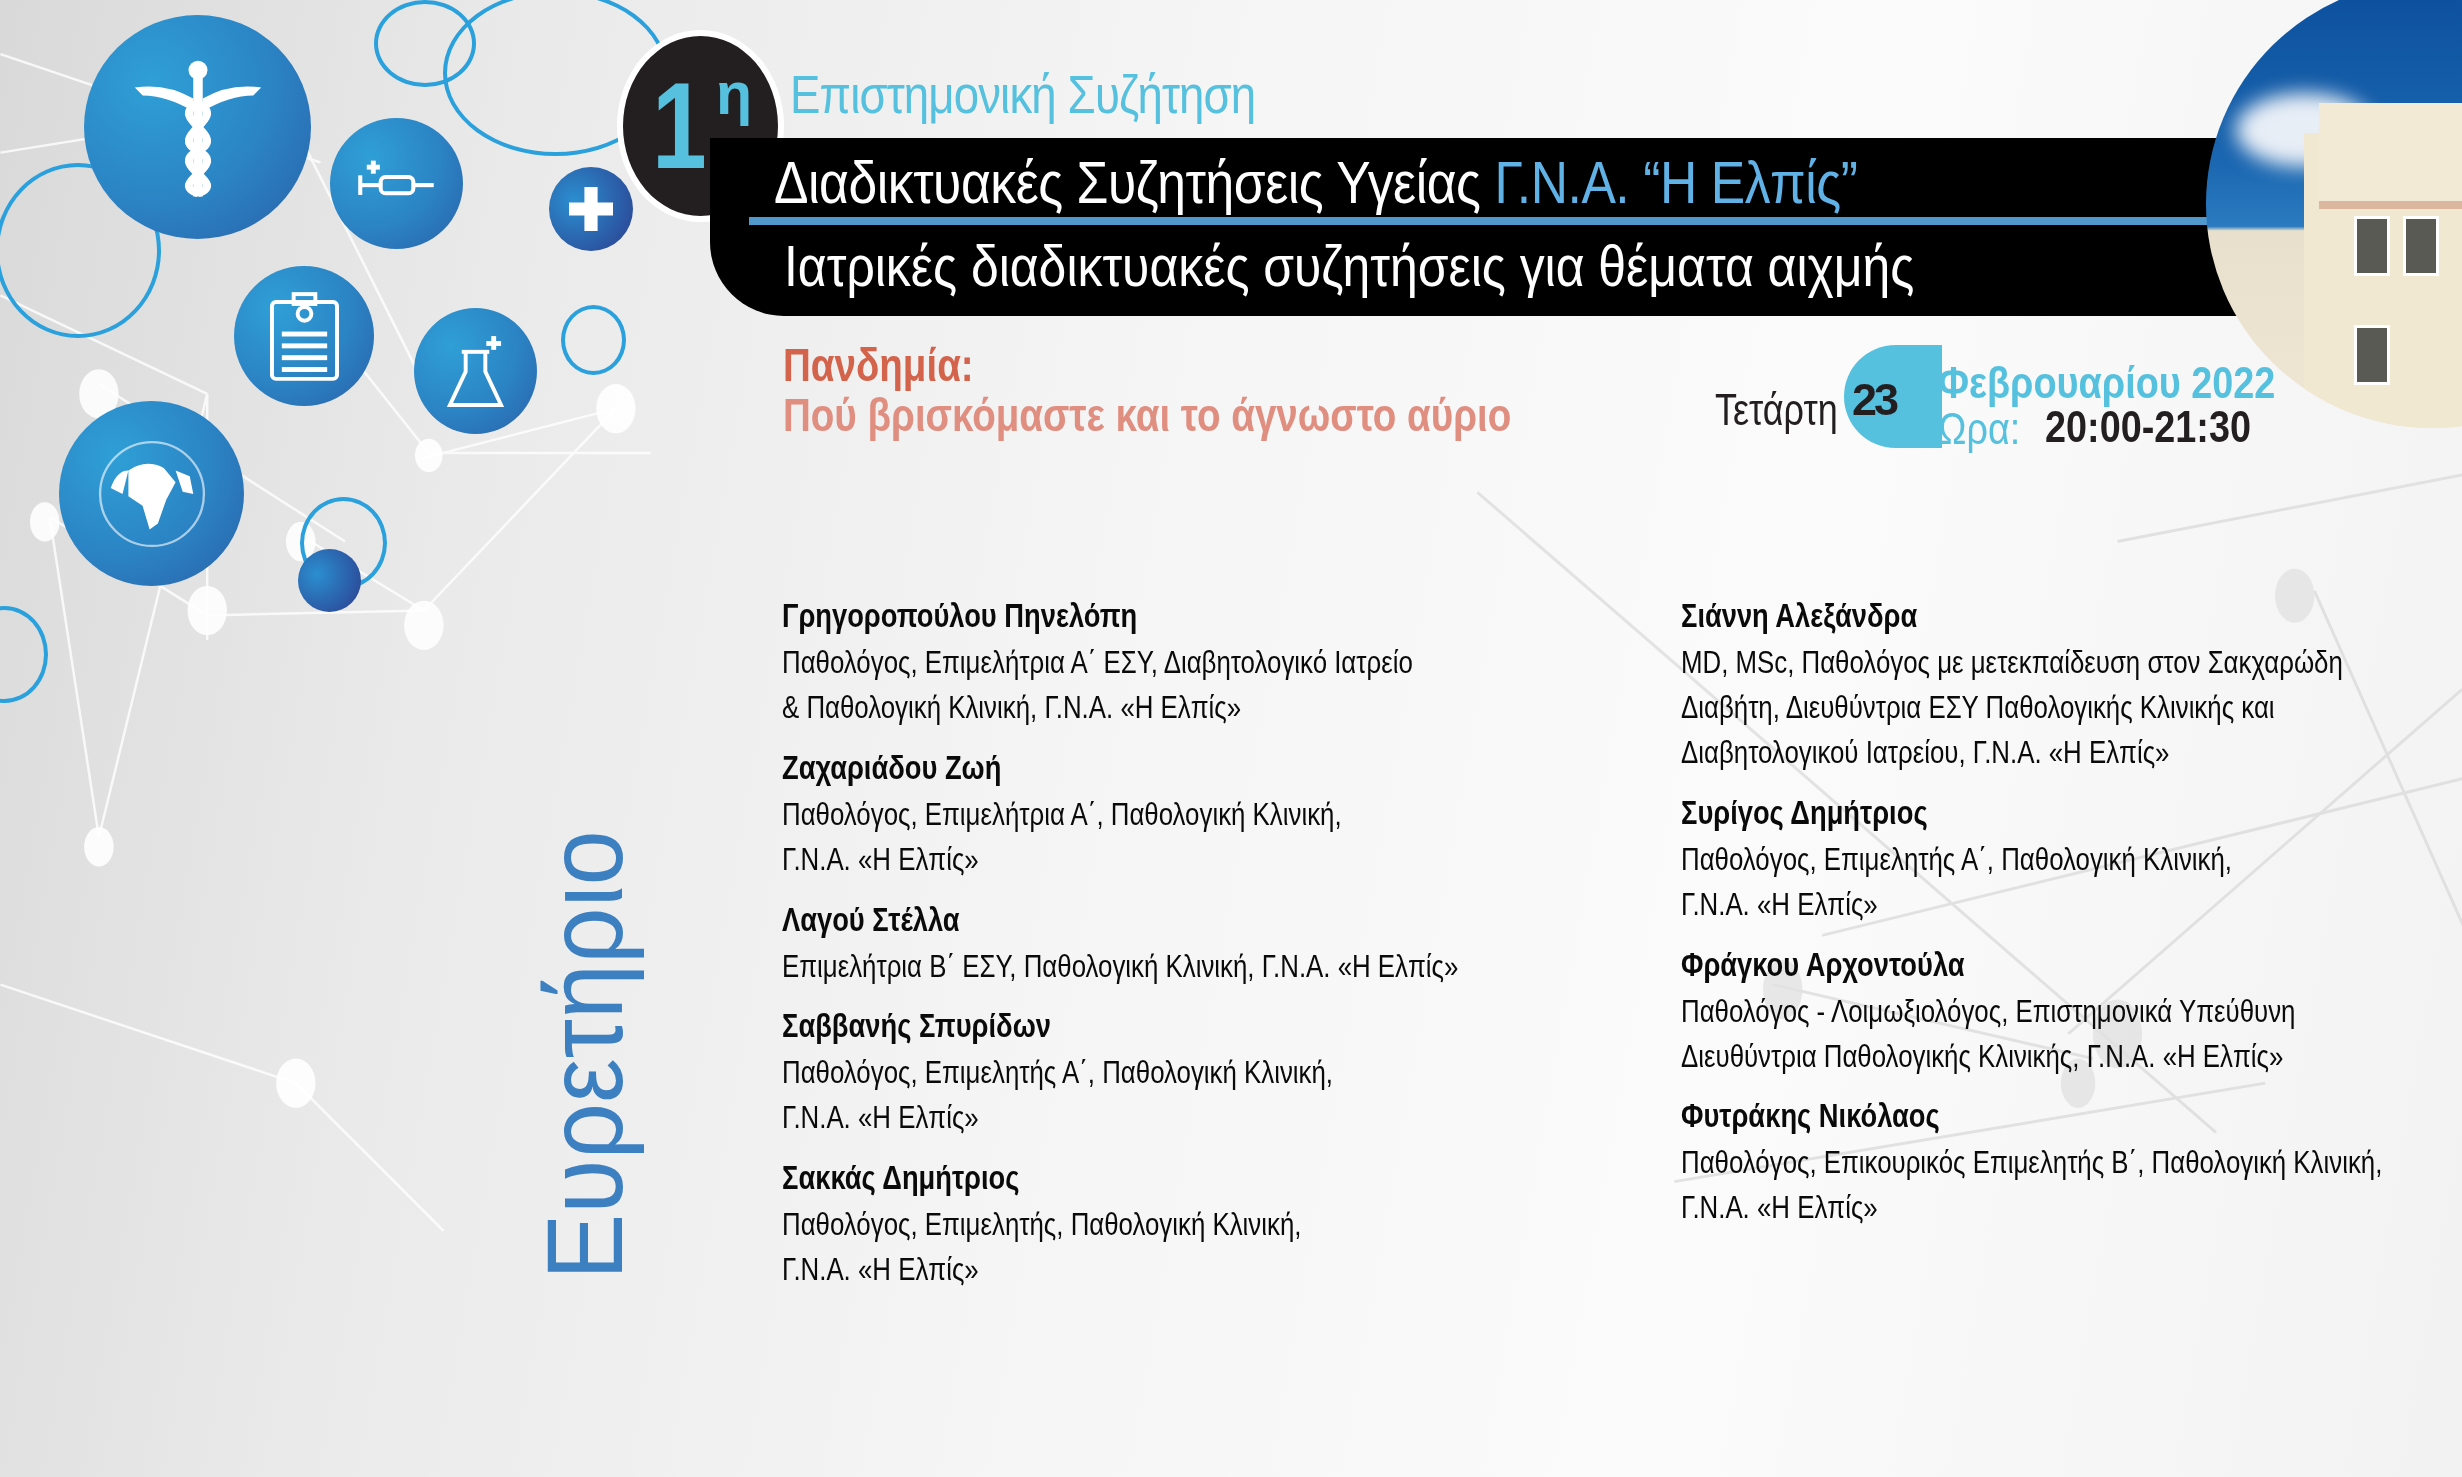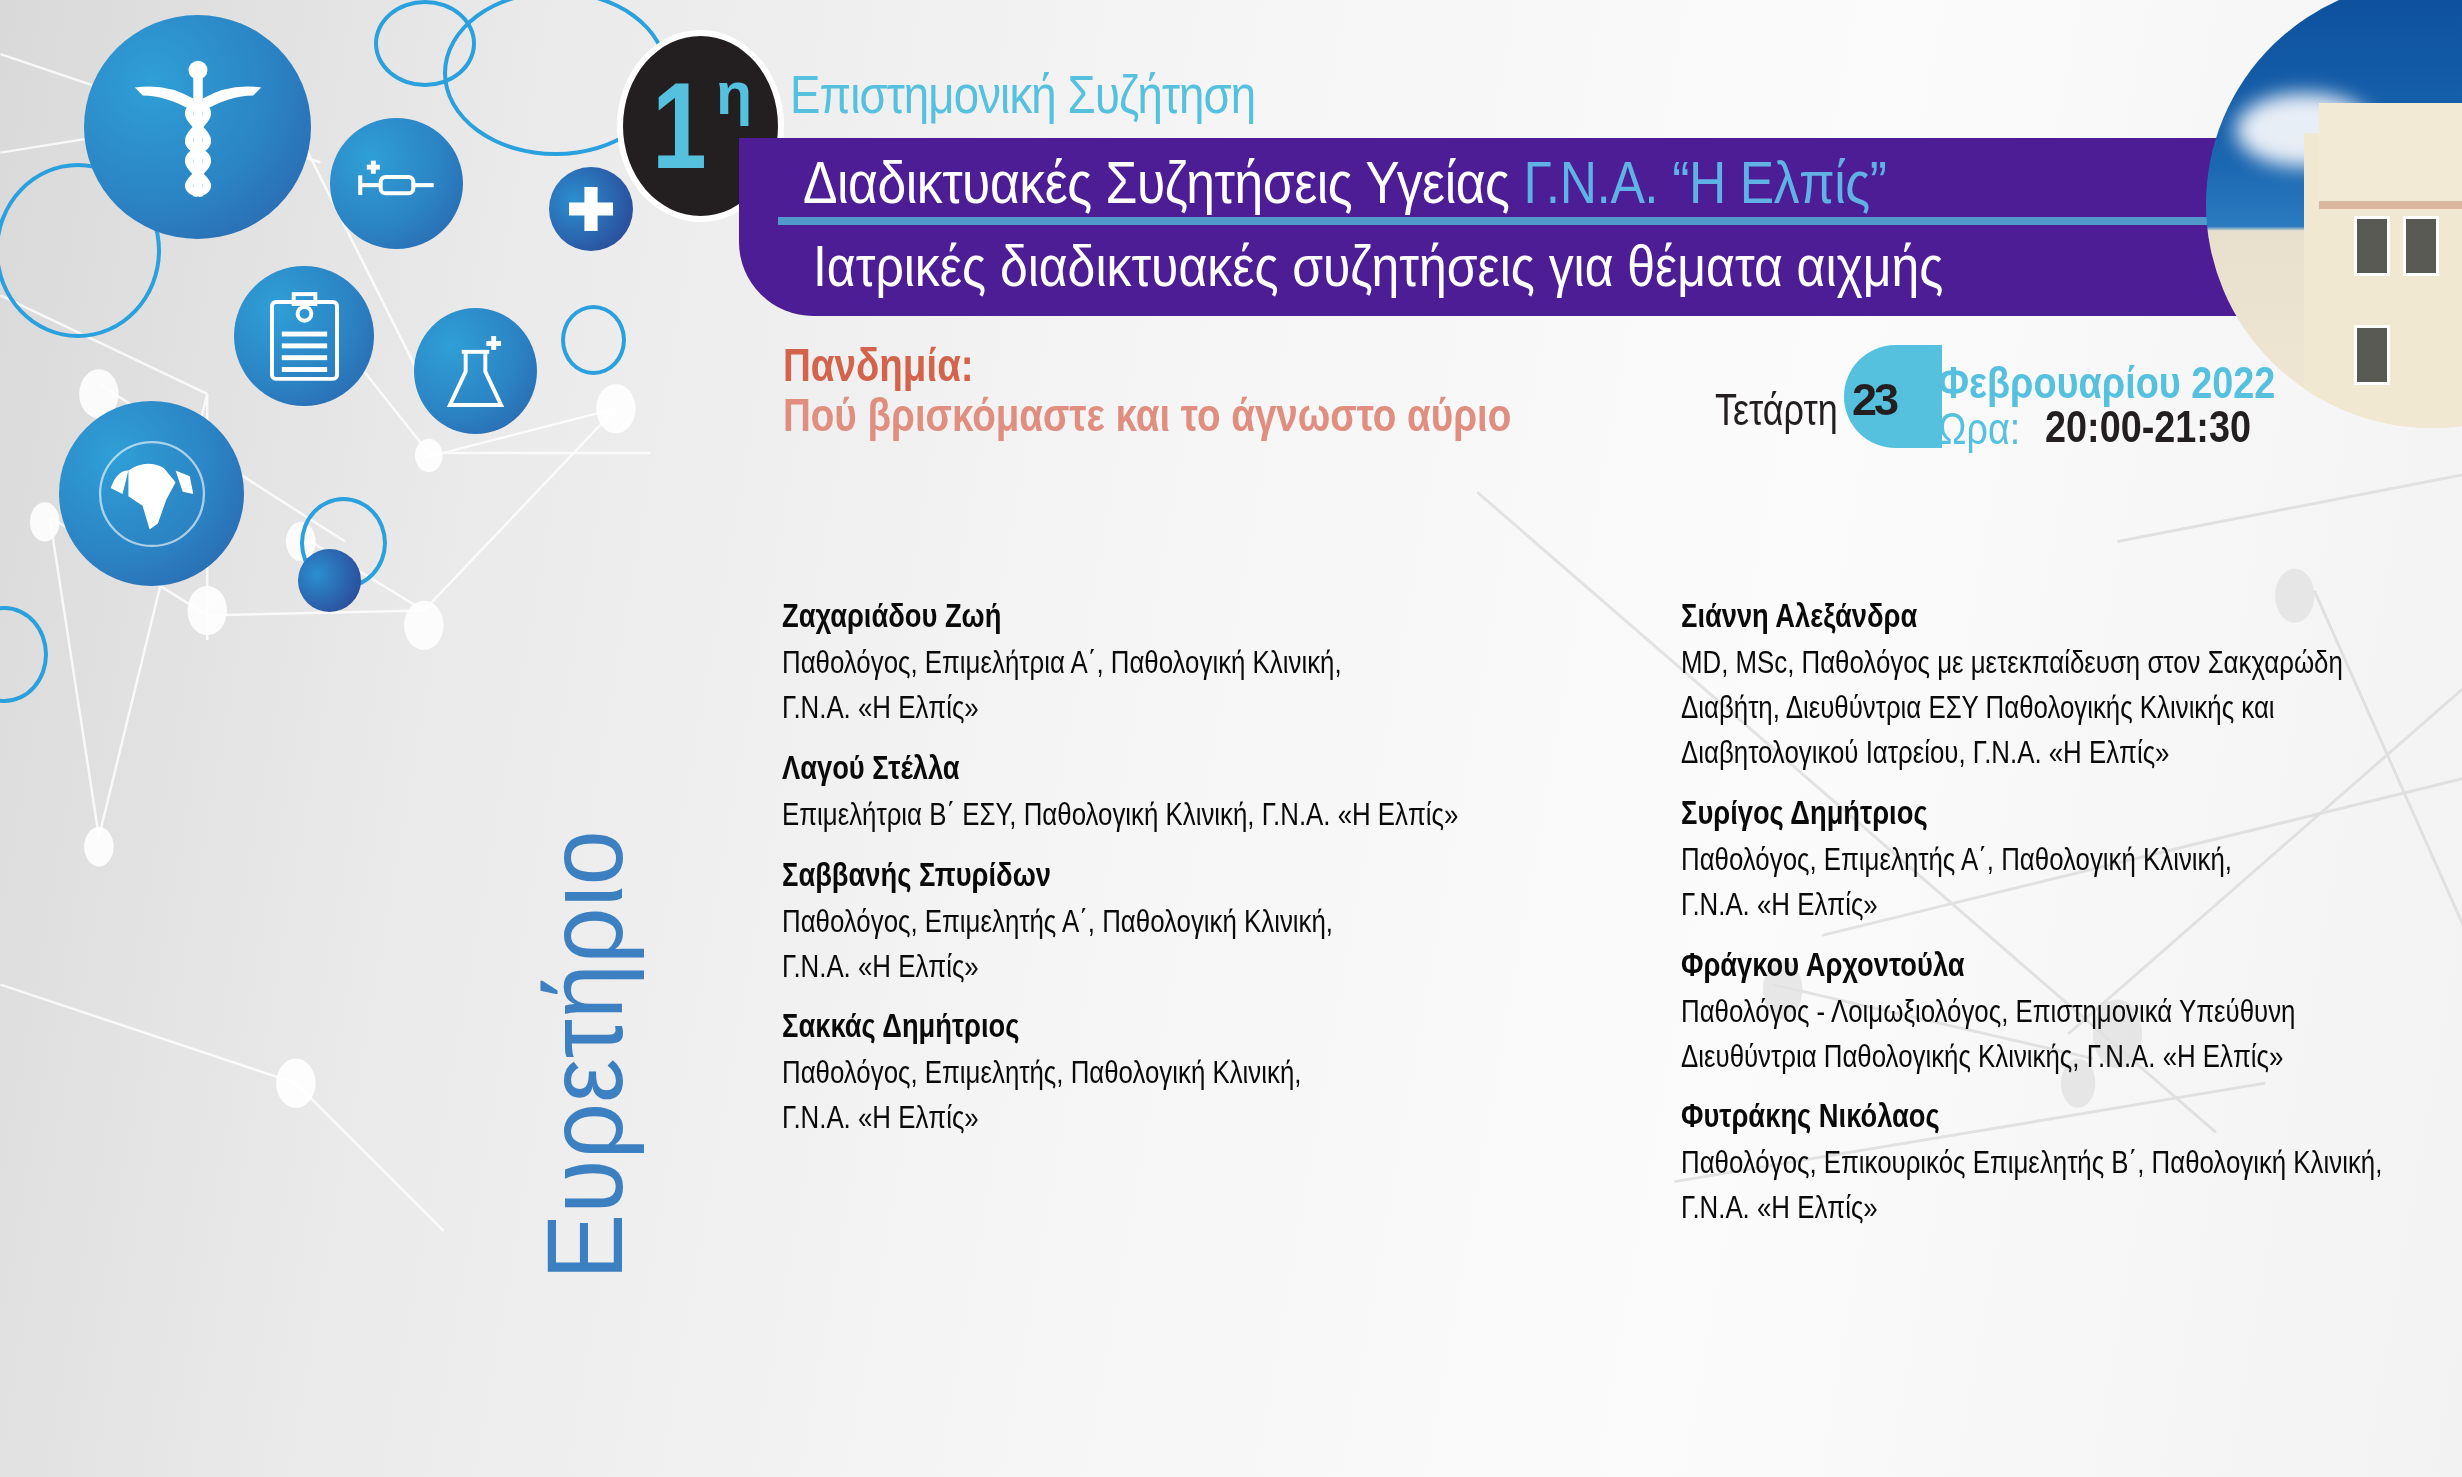--- a/index.html
+++ b/index.html
@@ -16,22 +16,22 @@
   }
   .ring { position:absolute; border-radius:50%; border:4.9px solid #2aa0dc; }
   .badge-1n {
     position:absolute; left:617px; top:29.5px; width:167px; height:192px; border-radius:50%;
     background:#231f20; border:6.9px solid #ffffff; box-sizing:border-box;
   }
   .badge-1n .one { position:absolute; left:28.6px; top:28.6px; font-size:123px; font-weight:bold; color:#55c1de; line-height:1; font-family:"Liberation Sans Narrow","Liberation Sans",sans-serif; transform:scaleX(0.8); transform-origin:left; }
   .badge-1n .sup { position:absolute; left:93px; top:29.5px; font-size:59px; font-weight:bold; color:#55c1de; line-height:1; }
   .kicker { position:absolute; left:790px; top:64px; font-size:53px; color:#55c1de; letter-spacing:-1px; transform:scaleX(0.86); transform-origin:left; white-space:nowrap; }
   .banner {
-    position:absolute; left:739px; top:138px; width:1556px; height:178px;
-    background:#4c1d95; border-radius:0 0 0 74px;
+    position:absolute; left:710px; top:138px; width:1556px; height:178px;
+    background:#000000; border-radius:0 0 0 74px;
   }
   .banner .line1 { position:absolute; left:64px; top:9.8px; font-size:60px; color:#ffffff; white-space:nowrap; transform:scaleX(0.86); transform-origin:left; letter-spacing:-0.5px; }
   .banner .line1 .hl { color:#5fb1e6; }
   .banner .rule { position:absolute; left:39px; top:79px; width:1532px; height:7.9px; background:#5199cc; }
   .banner .line2 { position:absolute; left:74px; top:94px; font-size:58px; color:#ffffff; white-space:nowrap; transform:scaleX(0.86); transform-origin:left; }
   .photo {
     position:absolute; left:2206px; top:-19.7px; width:453px; height:448px; border-radius:50%; overflow:hidden;
     background: linear-gradient(180deg, #0c4f9c 0%, #1a66b0 40%, #2b7bc0 55%, #e8e0cc 56%, #efe6d4 100%);
   }
   .photo .bldg { position:absolute; left:98px; top:153px; width:335px; height:295px; background:#f1e8d2; }
@@ -213,20 +213,25 @@
 <div class="date-pill"></div>
 <div class="date-num">23</div>
 <div class="month">Φεβρουαρίου 2022</div>
 <div class="time-label">Ώρα:</div>
 <div class="time-val">20:00-21:30</div>
 
 <div class="vertical">Ευρετήριο</div>
 
 <div class="speakers-col" style="left:782px;">
   <div class="speaker">
+    <div class="name">Γρηγοροπούλου Πηνελόπη</div>
+    <div class="role">Παθολόγος, Επιμελήτρια Α΄ ΕΣΥ, Διαβητολογικό Ιατρείο</div>
+    <div class="role">&amp; Παθολογική Κλινική, Γ.Ν.Α. «Η Ελπίς»</div>
+  </div>
+  <div class="speaker">
     <div class="name">Ζαχαριάδου Ζωή</div>
     <div class="role">Παθολόγος, Επιμελήτρια Α΄, Παθολογική Κλινική,</div>
     <div class="role">Γ.Ν.Α. «Η Ελπίς»</div>
   </div>
   <div class="speaker">
     <div class="name">Λαγού Στέλλα</div>
     <div class="role">Επιμελήτρια Β΄ ΕΣΥ, Παθολογική Κλινική, Γ.Ν.Α. «Η Ελπίς»</div>
   </div>
   <div class="speaker">
     <div class="name">Σαββανής Σπυρίδων</div>

